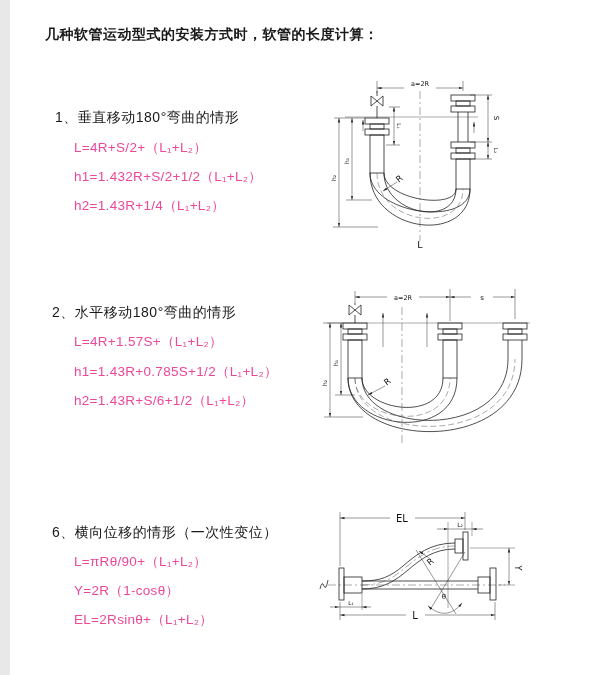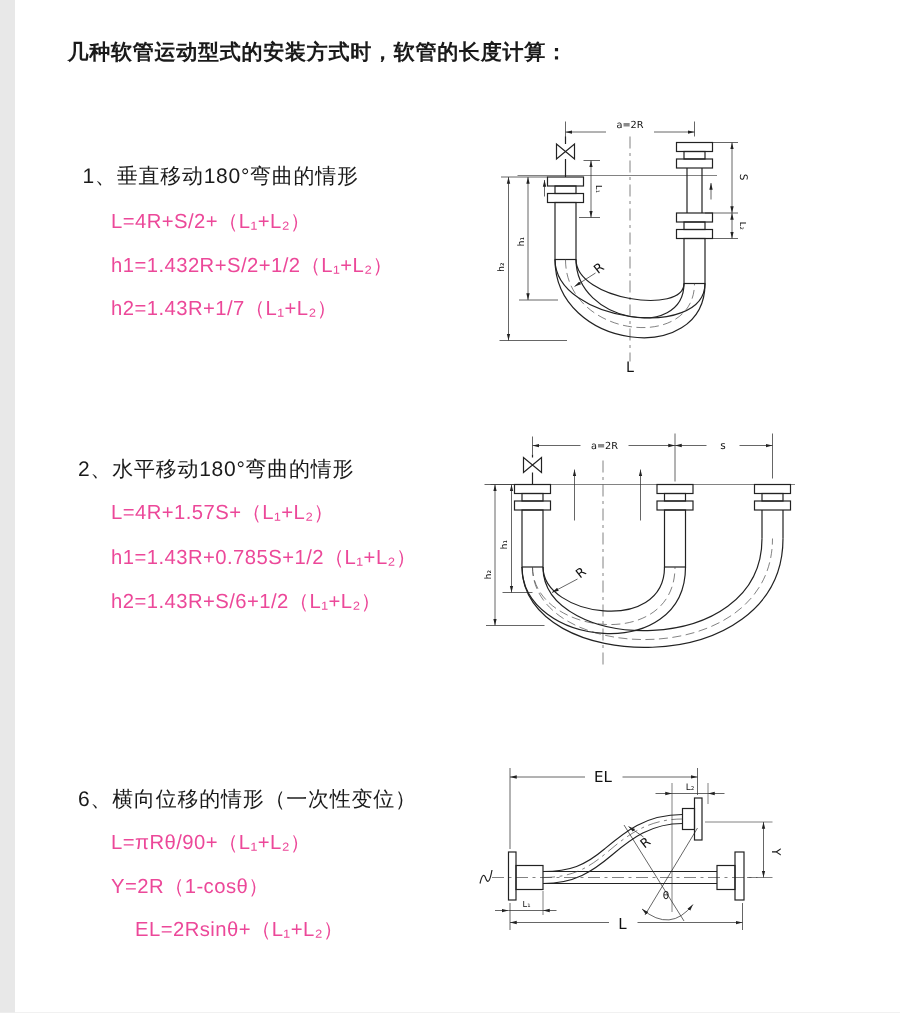--- a/index.html
+++ b/index.html
@@ -19,31 +19,31 @@
 </head>
 <body>
 
 <div id="page">
 
   <div class="title" style="left:35px;top:26px">几种软管运动型式的安装方式时，软管的长度计算：</div>
 
   <div class="heading" style="left:45px;top:109px">1、垂直移动180°弯曲的情形</div>
   <div class="formula" style="left:64px;top:139px">L=4R+S/2+（L₁+L₂）</div>
   <div class="formula" style="left:64px;top:168px">h1=1.432R+S/2+1/2（L₁+L₂）</div>
-  <div class="formula" style="left:64px;top:197px">h2=1.43R+1/7（L₁+L₂）</div>
+  <div class="formula" style="left:64px;top:197px">h2=1.43R+1/4（L₁+L₂）</div>
 
   <div class="heading" style="left:42px;top:304px">2、水平移动180°弯曲的情形</div>
   <div class="formula" style="left:64px;top:333px">L=4R+1.57S+（L₁+L₂）</div>
   <div class="formula" style="left:64px;top:363px">h1=1.43R+0.785S+1/2（L₁+L₂）</div>
   <div class="formula" style="left:64px;top:392px">h2=1.43R+S/6+1/2（L₁+L₂）</div>
 
   <div class="heading" style="left:42px;top:524px">6、横向位移的情形（一次性变位）</div>
   <div class="formula" style="left:64px;top:553px">L=πRθ/90+（L₁+L₂）</div>
   <div class="formula" style="left:64px;top:582px">Y=2R（1-cosθ）</div>
-  <div class="formula" style="left:80px;top:611px">EL=2Rsinθ+（L₁+L₂）</div>
+  <div class="formula" style="left:64px;top:611px">EL=2Rsinθ+（L₁+L₂）</div>
 
   <svg style="left:310px;top:75px" width="265" height="180" viewBox="0 0 265 180">
     <defs>
       <marker id="m1" viewBox="0 0 10 7" refX="10" refY="3.5" markerWidth="9" markerHeight="6.3" orient="auto-start-reverse">
           <path d="M0,1 L10,3.5 L0,6 Z" fill="#222"></path>
         </marker>
       <pattern id="hp1" width="3.5" height="3.5" patternUnits="userSpaceOnUse" patternTransform="rotate(45)">
         <line x1="0" y1="0" x2="0" y2="3.5" stroke="#555" stroke-width="0.9"></line>
       </pattern>
     </defs>

